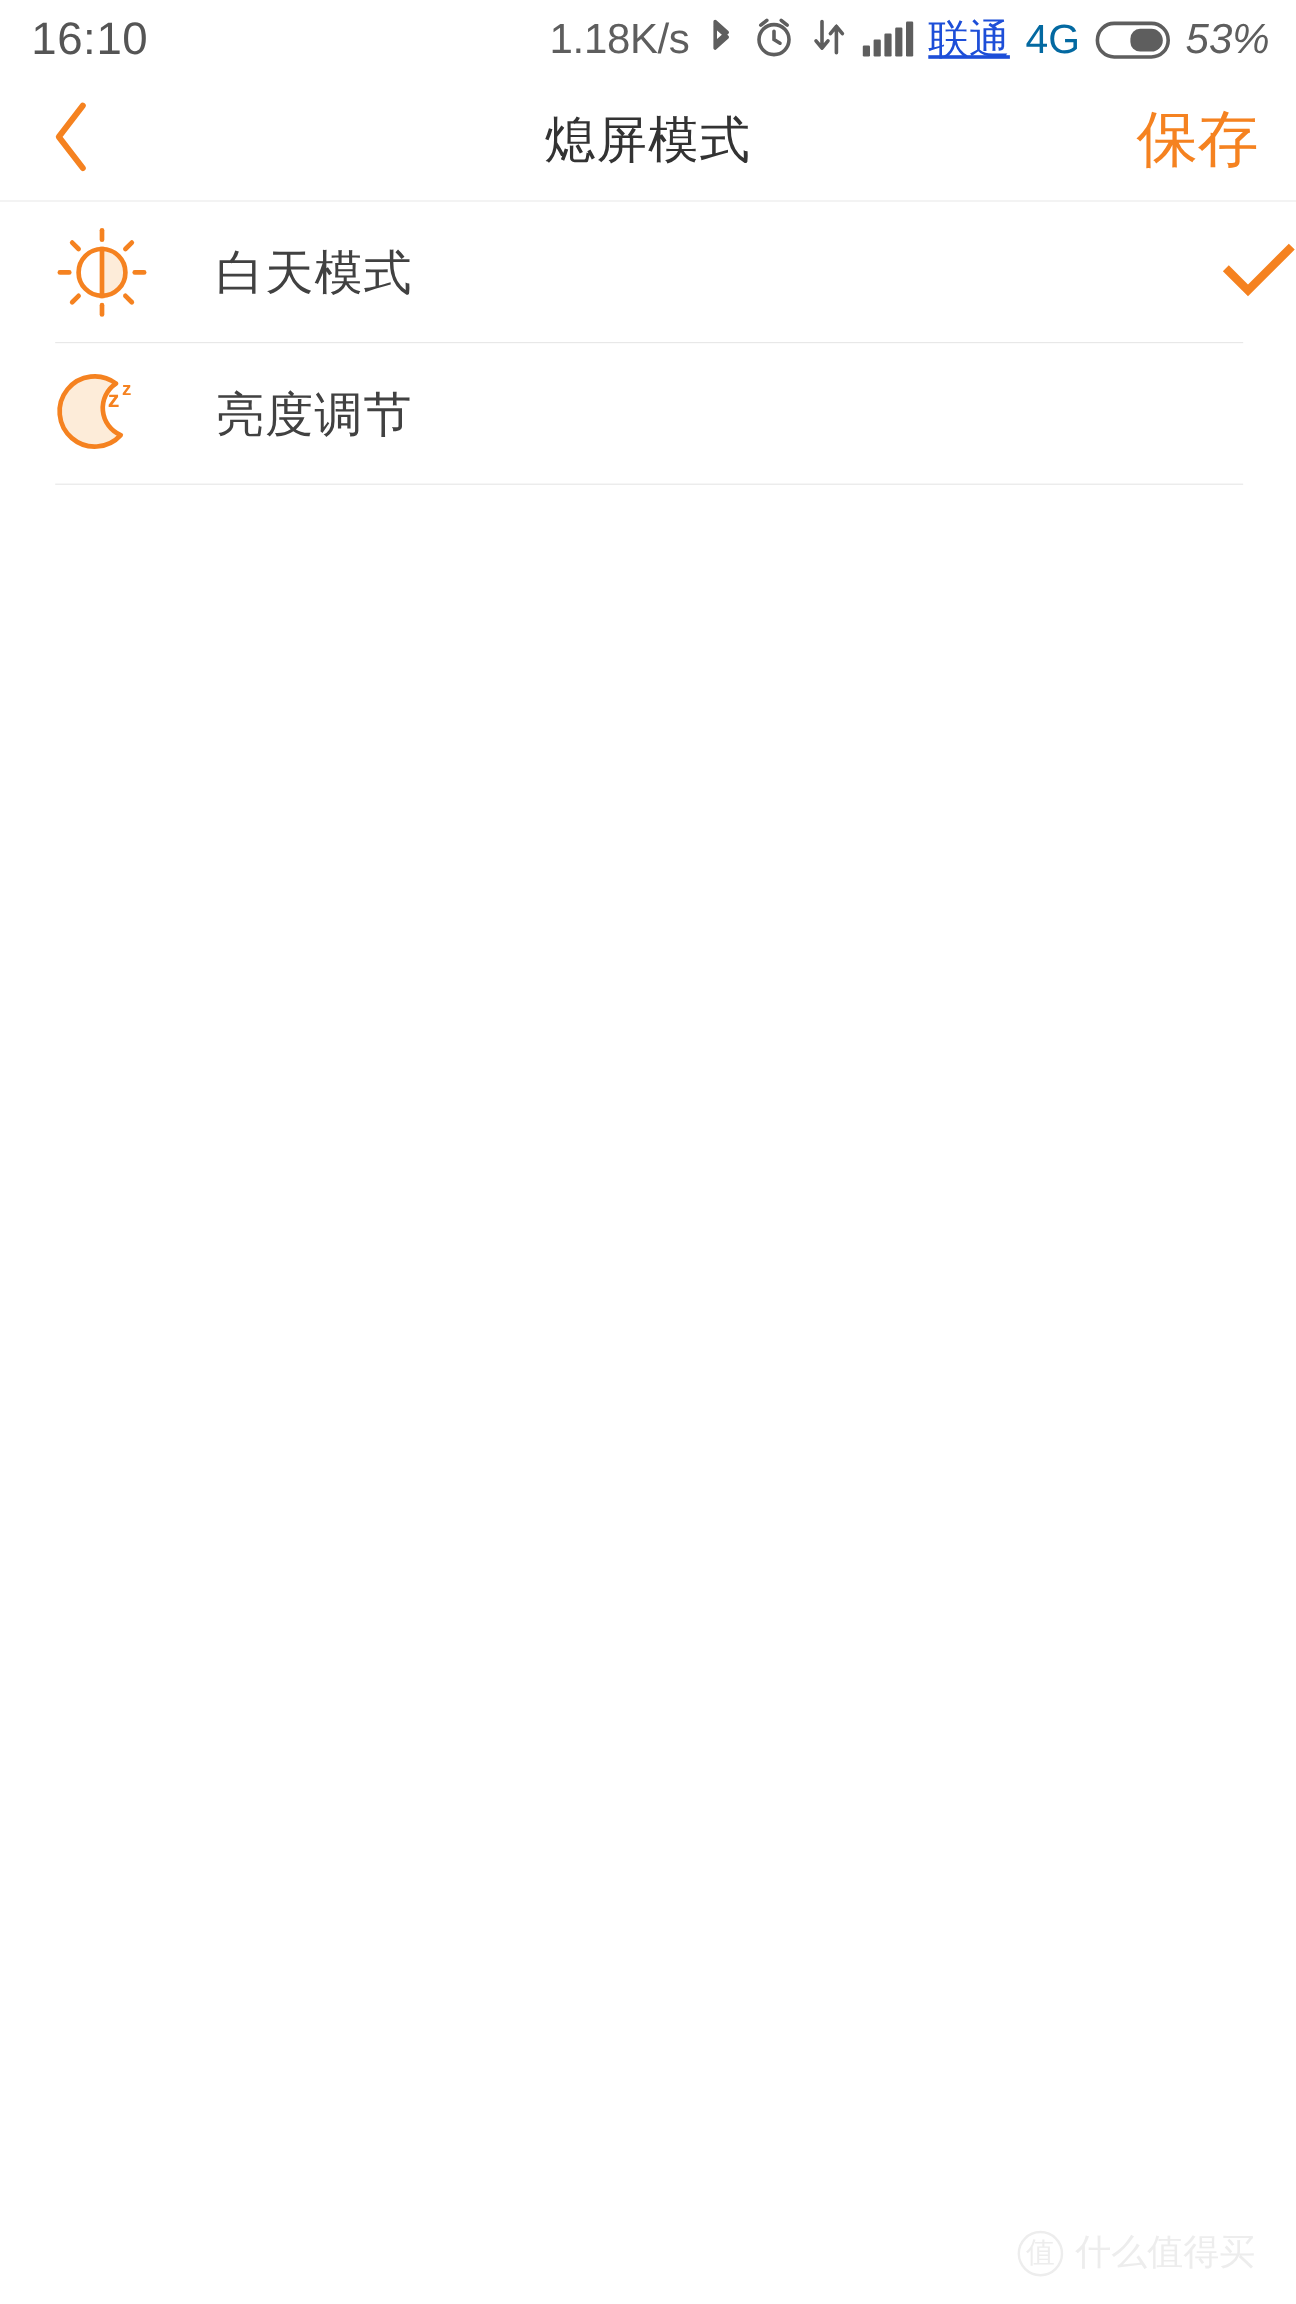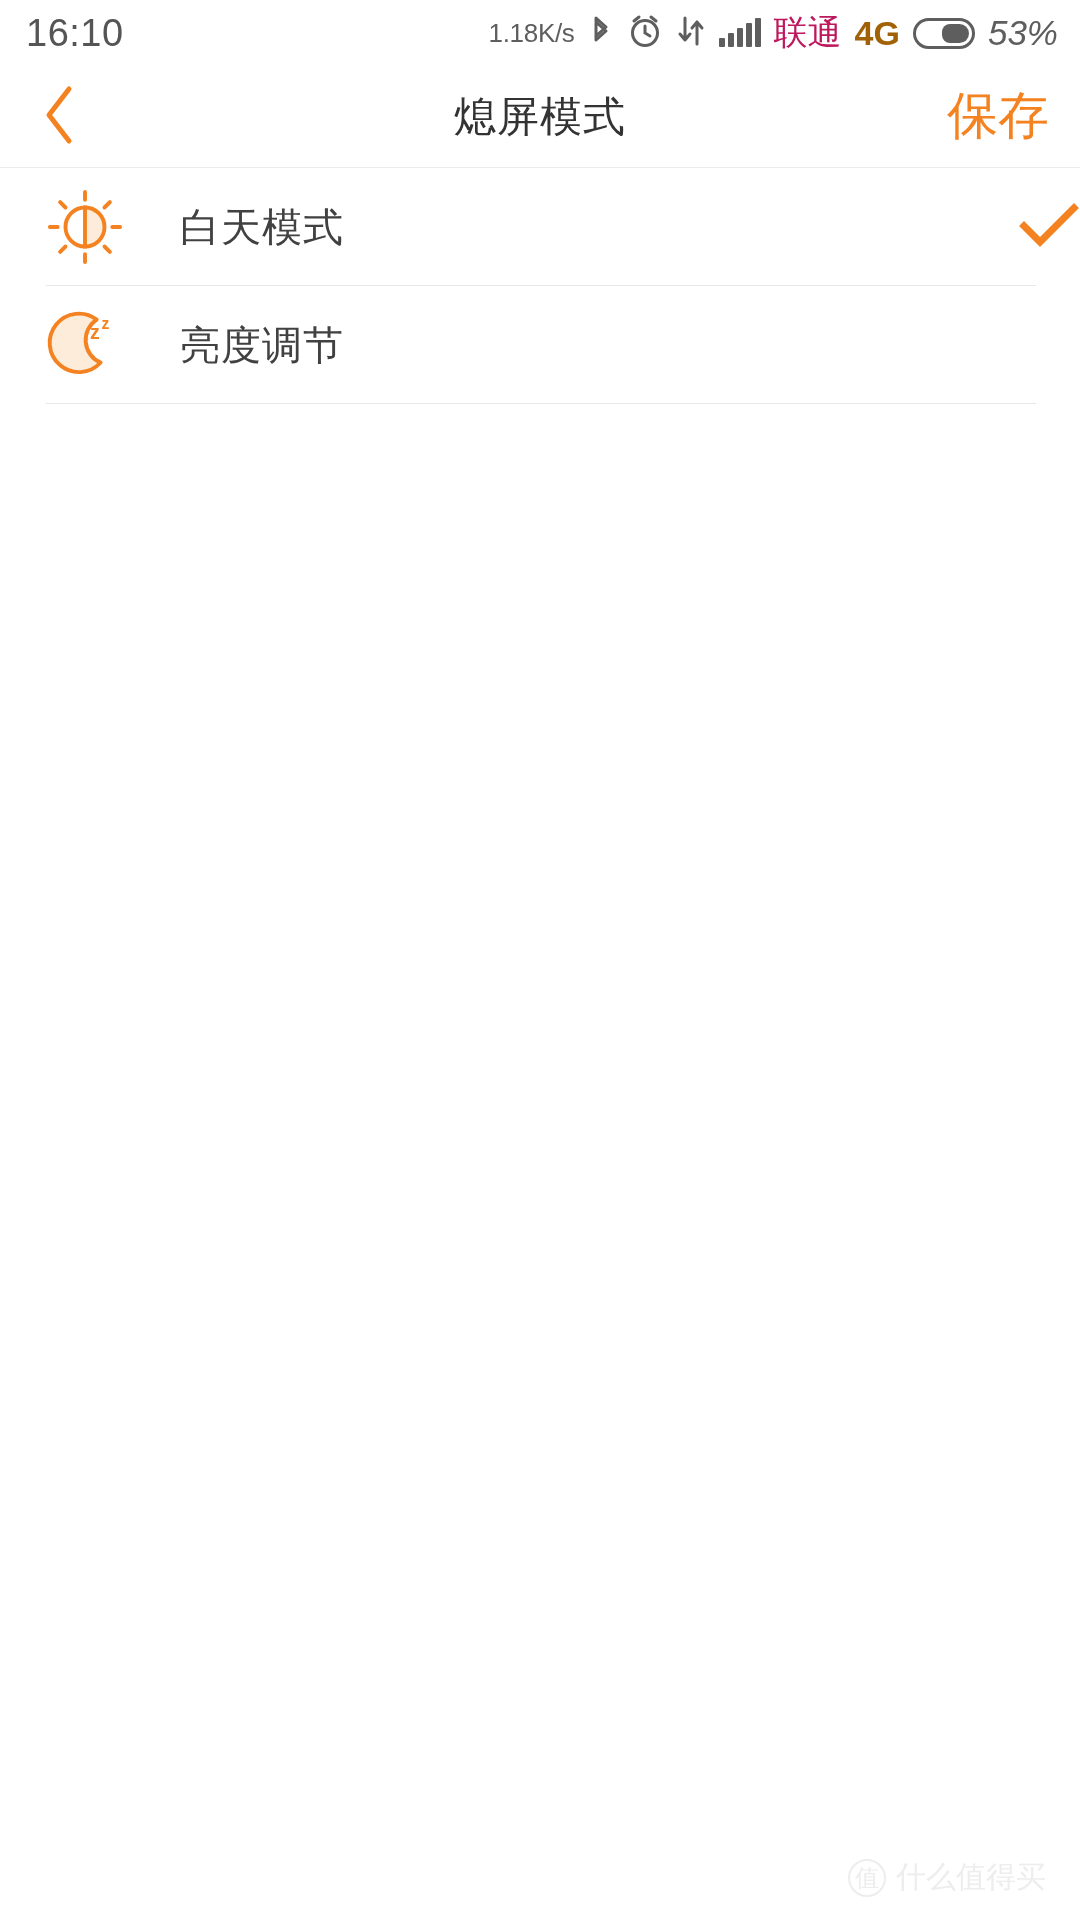--- a/index.html
+++ b/index.html
@@ -20,23 +20,23 @@
     padding:0 22px 0 26px;
     color:#5a5a5a;
   }
   .sb-clock { font-size:38px; letter-spacing:0.5px; color:#555; }
   .sb-right {
     margin-left:auto;
     display:flex;
     align-items:center;
     gap:13px;
   }
-  .sb-net { font-size:26px; color:#5e5e5e; letter-spacing:-0.3px; }
-  .sb-carrier { font-size:34px; color:#be185d; }
-  .sb-4g { font-size:34px; color:#a16207; letter-spacing:0px;font-weight:bold; }
+  .sb-net { font-size:35px; color:#5e5e5e; letter-spacing:-0.3px; }
+  .sb-carrier { font-size:34px; color:#1d4ed8;text-decoration:underline; }
+  .sb-4g { font-size:34px; color:#0369a1; letter-spacing:0px; }
   .sb-batt-text { font-size:35px; color:#5e5e5e;font-style:italic; }
   .ico { display:block; }
 
   
   .signal { display:flex; align-items:flex-end; gap:3px; height:28px; }
   .signal i { display:block; width:6px; background:#5e5e5e; border-radius:1px; }
   .signal i:nth-child(1){height:9px;}
   .signal i:nth-child(2){height:14px;}
   .signal i:nth-child(3){height:19px;}
   .signal i:nth-child(4){height:24px;}

